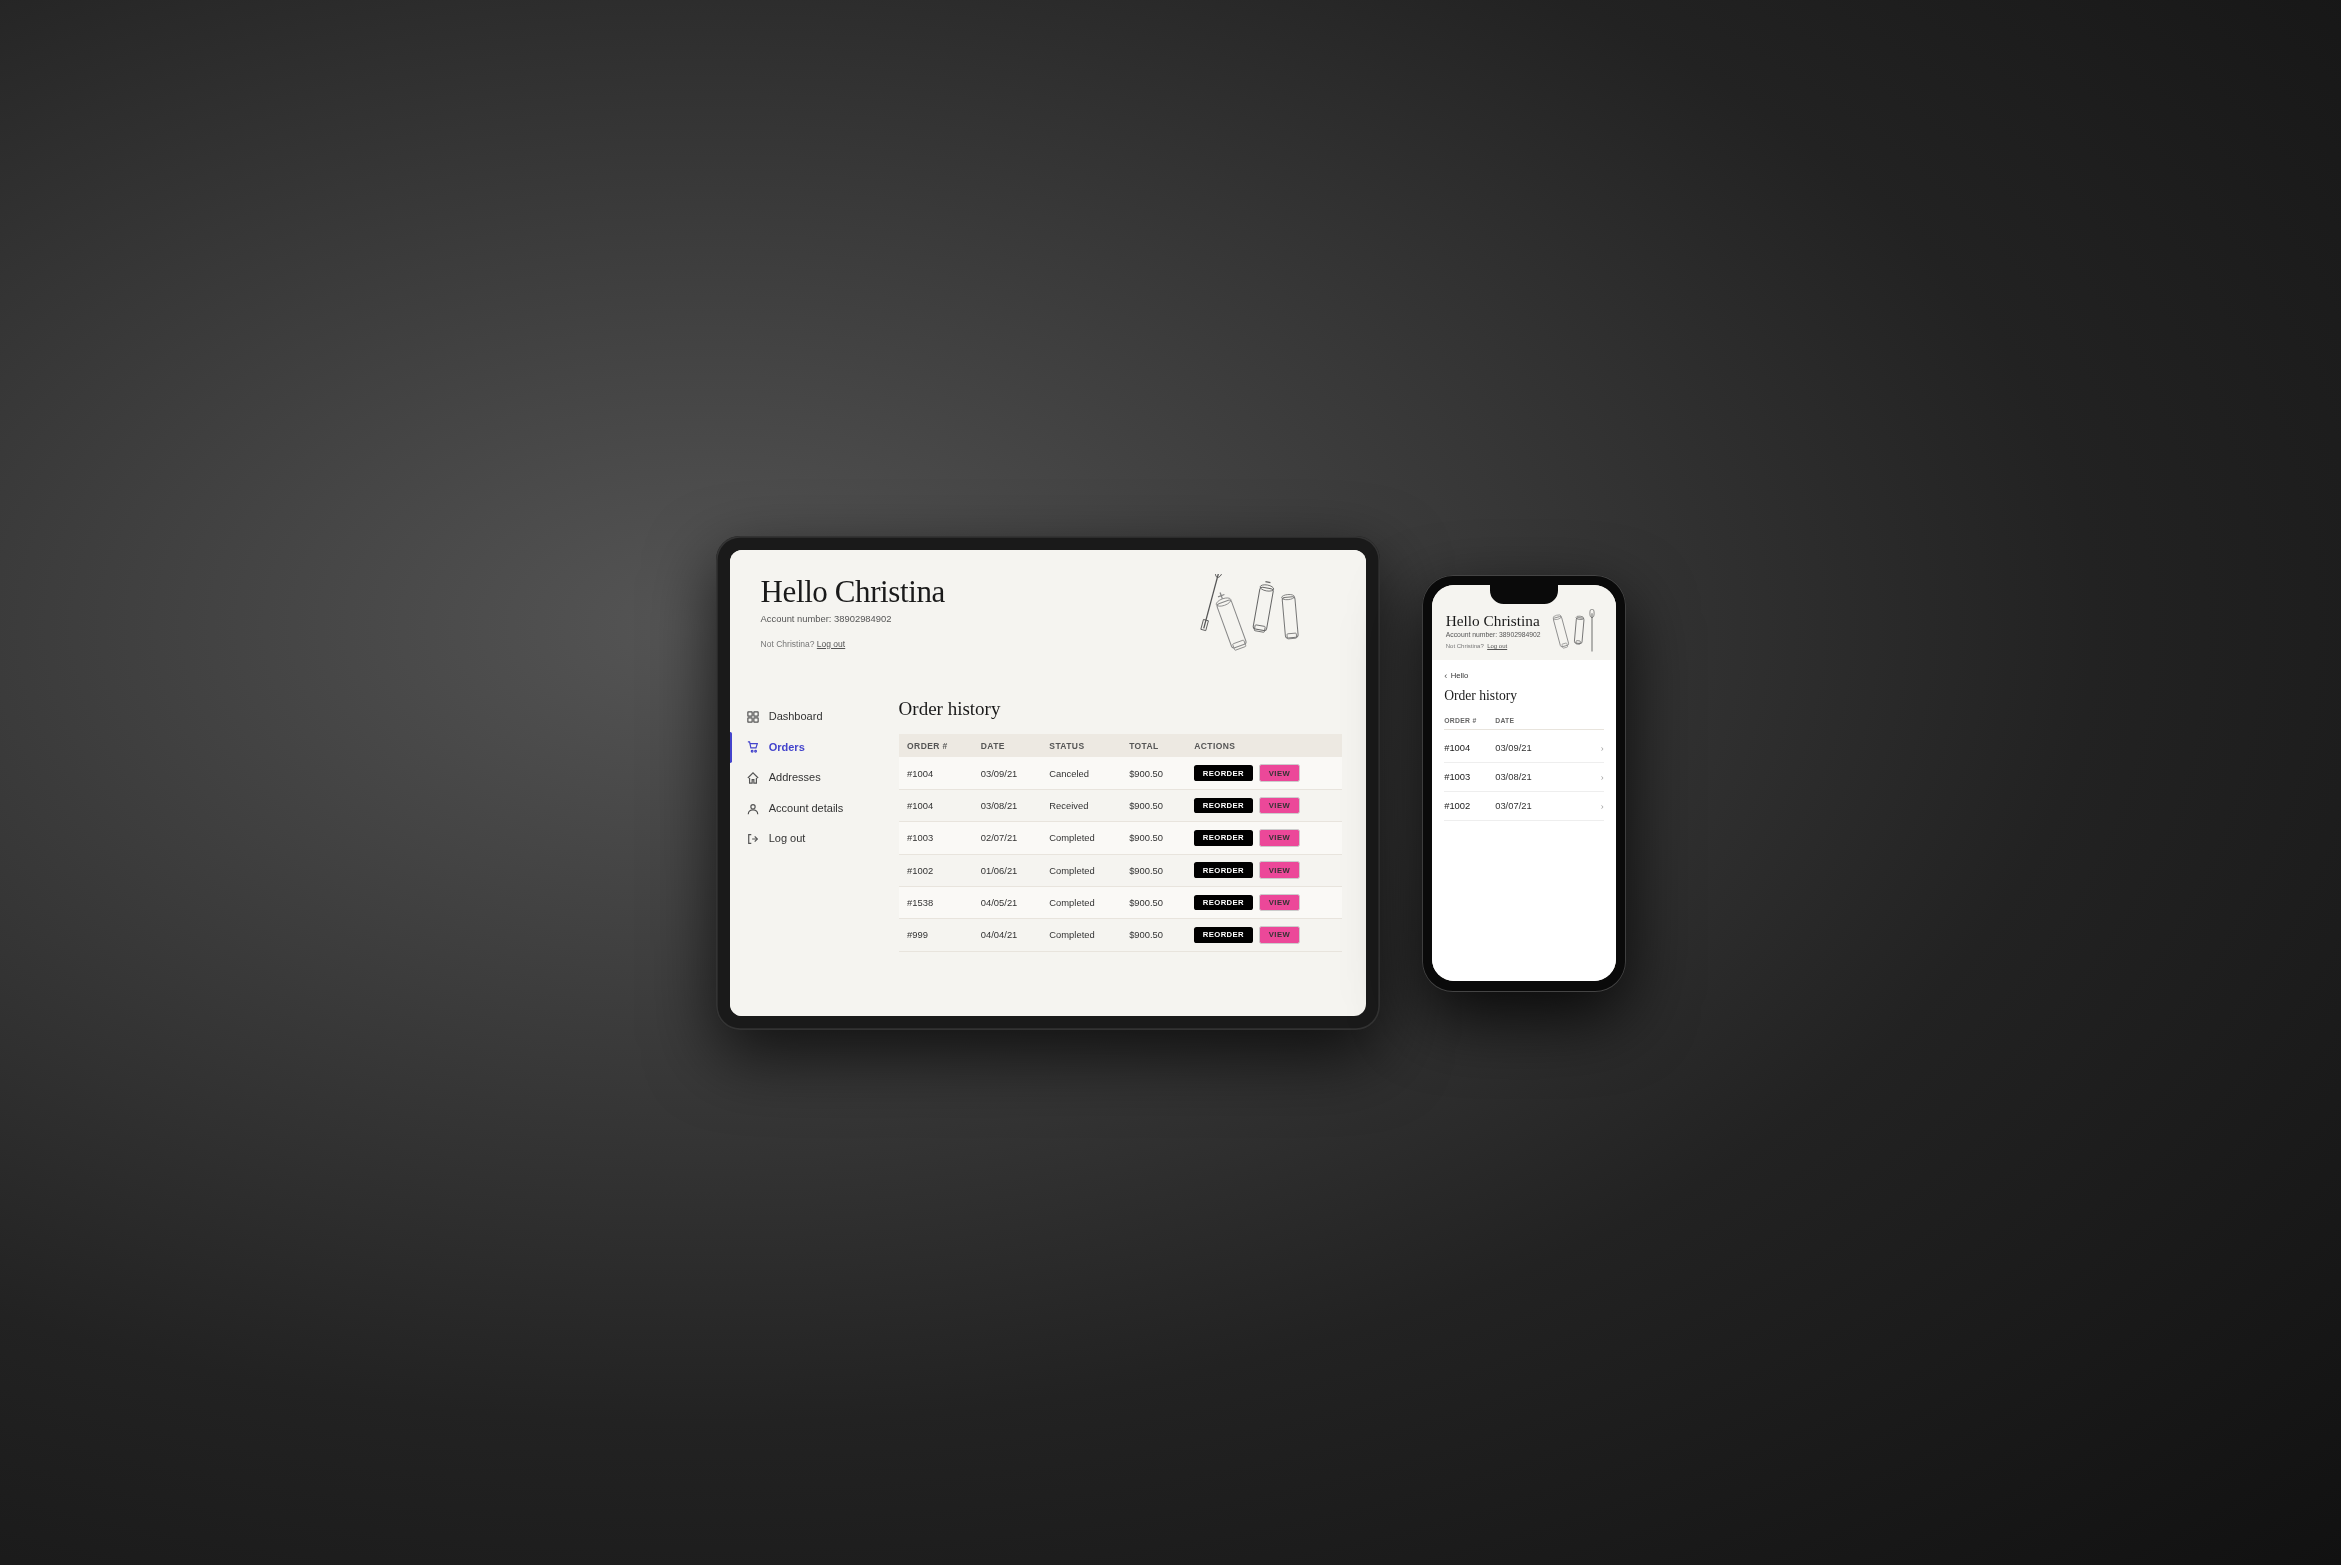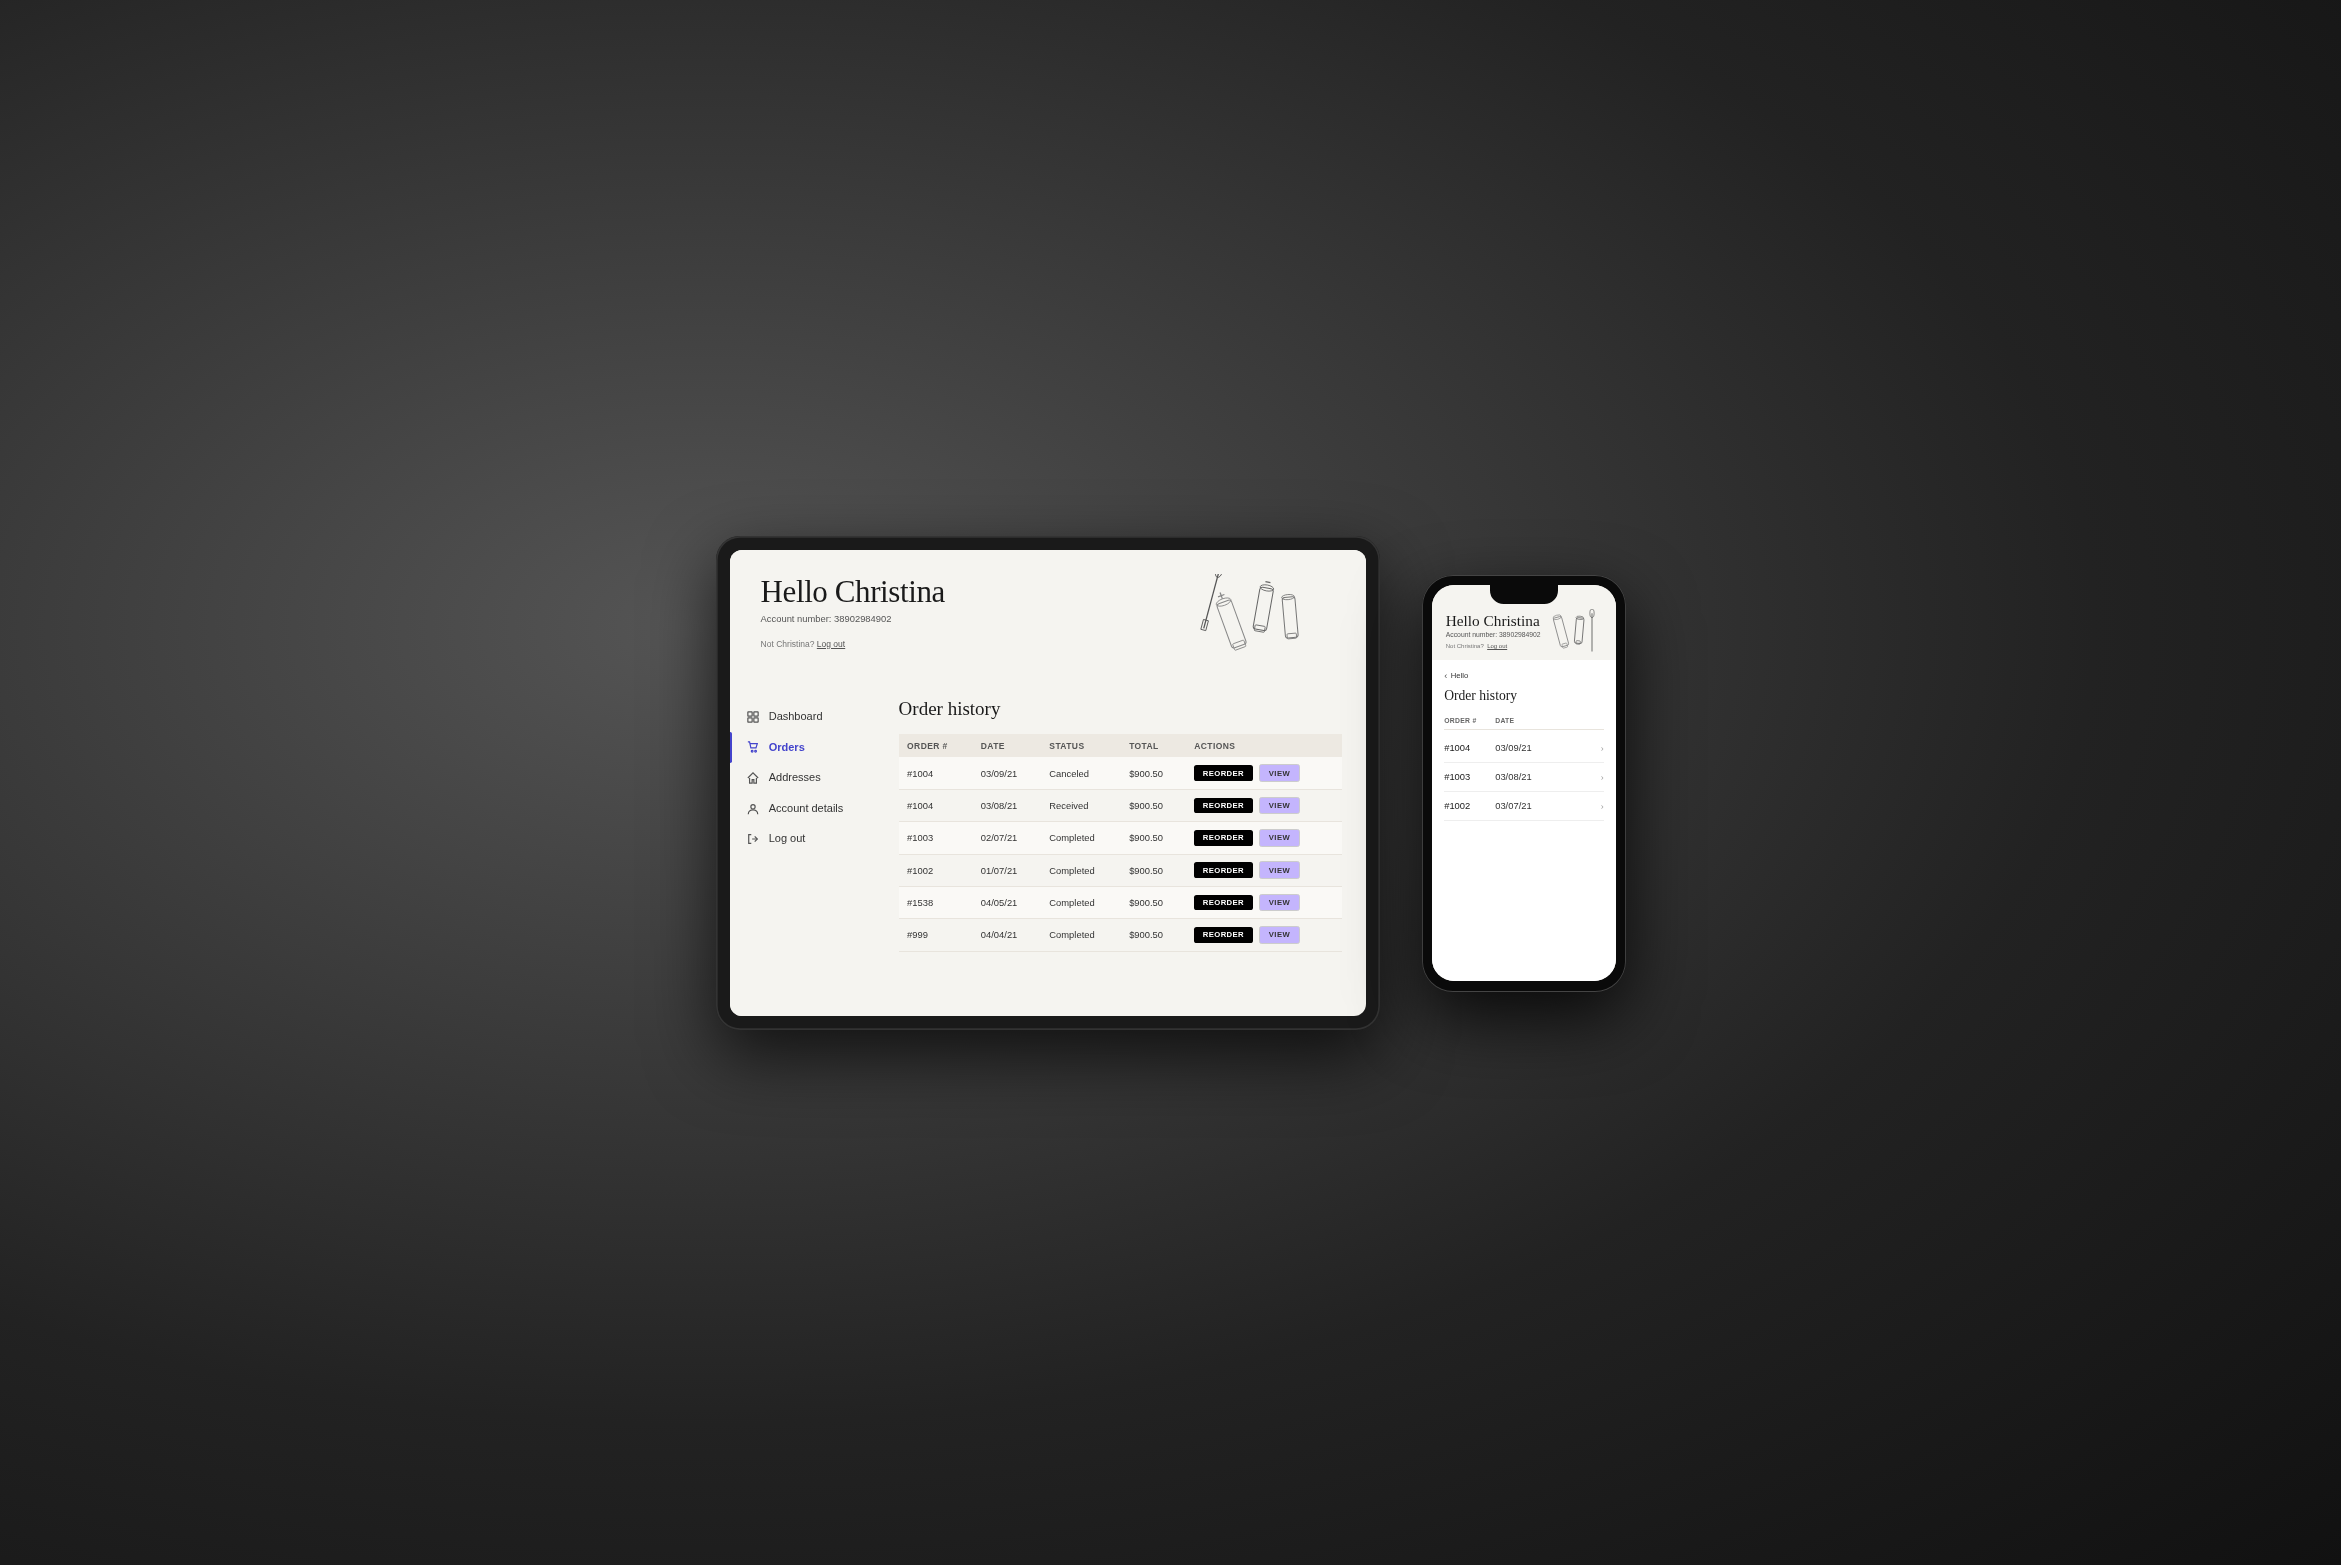--- a/index.html
+++ b/index.html
@@ -219,21 +219,21 @@
       padding: 3.4px 8.5px;
       border-radius: 2.6px;
       font-size: 7.7px;
       font-weight: 600;
       cursor: pointer;
       letter-spacing: 0.4px;
       font-family: Arial, sans-serif;
     }
 
     .btn-view {
-      background: #c4b5fd;
+      background: #ec4899;
       color: #333;
       border: 0.9px solid #ccc;
       padding: 3.4px 8.5px;
       border-radius: 2.6px;
       font-size: 7.7px;
       font-weight: 600;
       cursor: pointer;
       margin-left: 3.4px;
       letter-spacing: 0.4px;
       font-family: Arial, sans-serif;
@@ -556,21 +556,21 @@
       <td>$900.50</td>
       <td>
         <div class="actions-cell">
           <button class="btn-reorder">REORDER</button>
           <button class="btn-view">VIEW</button>
         </div>
       </td>
     </tr>
                 <tr>
       <td>#1002</td>
-      <td>01/07/21</td>
+      <td>01/06/21</td>
       <td>Completed</td>
       <td>$900.50</td>
       <td>
         <div class="actions-cell">
           <button class="btn-reorder">REORDER</button>
           <button class="btn-view">VIEW</button>
         </div>
       </td>
     </tr>
                 <tr>

